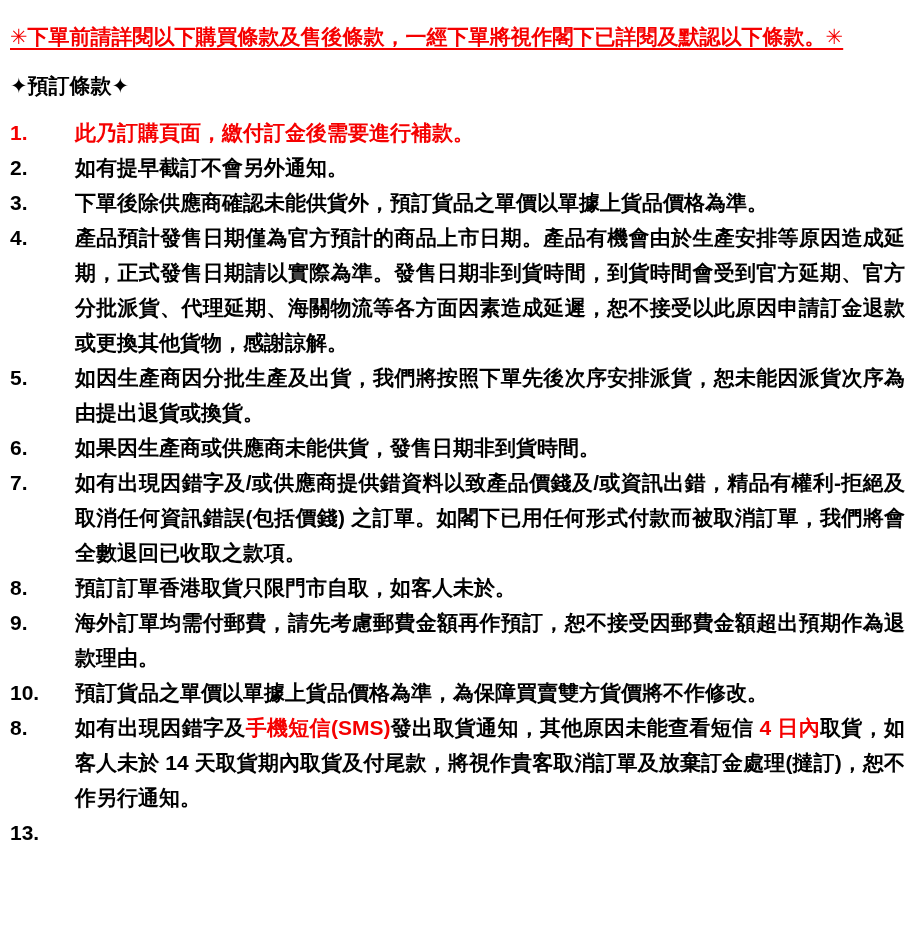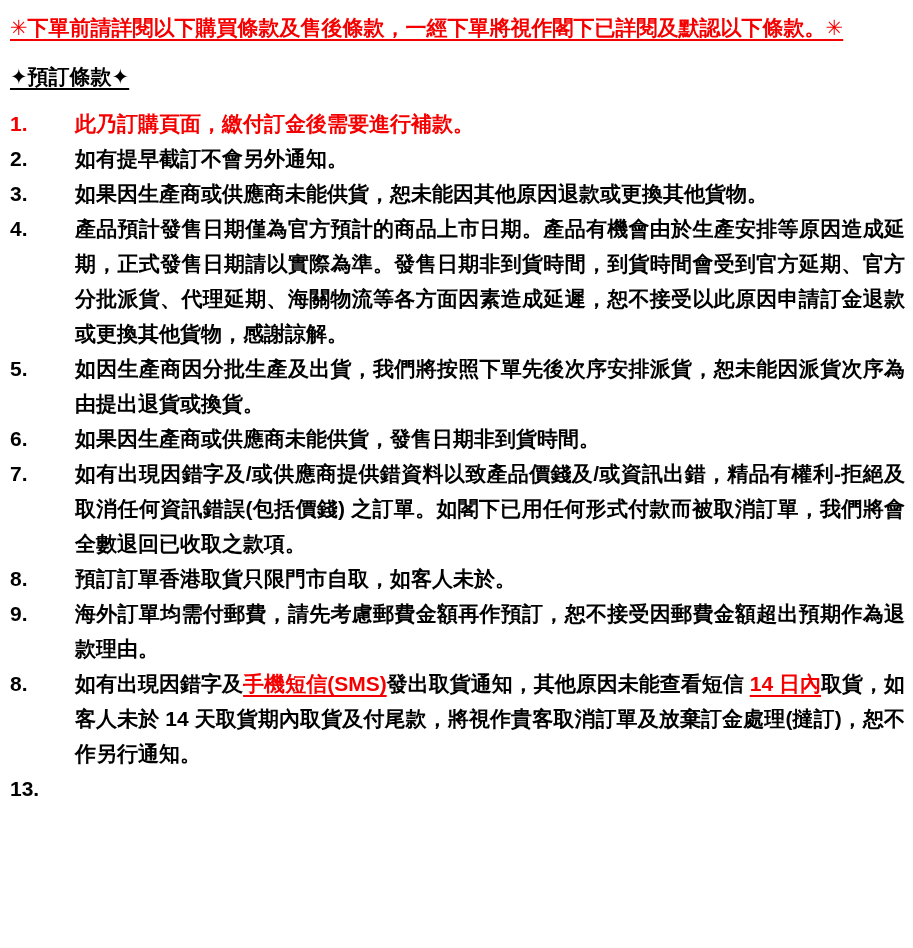--- a/index.html
+++ b/index.html
@@ -17,32 +17,31 @@
     color: var(--ink);
     font-family: "Liberation Sans", "DejaVu Sans", sans-serif;
     font-weight: 700;
     font-size: 21px;
     line-height: 35px;
   }
   .page {
     padding: 7px 8px 10px 10px;
   }
   .header-warning {
-    margin: 3px 0 14px 0;
+    margin: 12px 0 14px 0;
     color: var(--red);
     text-decoration: underline;
     text-underline-offset: 4px;
     text-align: justify;
   }
   .section-title {
     display: inline-block;
     margin: 0 0 12px 0;
     font-size: 21px;
     color: var(--ink);
-    text-decoration: underline;
     text-underline-offset: 4px;
   }
   .terms-list {
     list-style: none;
     margin: 0;
     padding: 0;
   }
   .term-item {
     display: flex;
     align-items: flex-start;
@@ -55,21 +54,20 @@
   .term-text {
     flex: 1 1 auto;
     text-align: justify;
     margin-left: 35px;
   }
   .term-item.red { color: var(--red); }
   .seg-normal { color: inherit; }
   .seg-red { color: var(--red); }
   .seg-red-underline {
     color: var(--red);
-    text-decoration: underline;
     text-underline-offset: 4px;
   }
 </style>
 </head>
 <body>
 
 <div class="page">
   <p class="header-warning">✳下單前請詳閱以下購買條款及售後條款，一經下單將視作閣下已詳閱及默認以下條款。✳</p>
 
   <h2 class="section-title">✦預訂條款✦</h2>
@@ -78,21 +76,21 @@
       <li class="term-item red">
         <span class="term-num">1.</span>
         <span class="term-text"><span class="seg-red">此乃訂購頁面，繳付訂金後需要進行補款。</span></span>
       </li>
       <li class="term-item">
         <span class="term-num">2.</span>
         <span class="term-text"><span class="seg-normal">如有提早截訂不會另外通知。</span></span>
       </li>
       <li class="term-item">
         <span class="term-num">3.</span>
-        <span class="term-text"><span class="seg-normal">如果因生產商或供應商未能供貨，恕未能因其他原因退款或更換其他貨物。</span></span>
+        <span class="term-text"><span class="seg-normal">下單後除供應商確認未能供貨外，預訂貨品之單價以單據上貨品價格為準。</span></span>
       </li>
       <li class="term-item">
         <span class="term-num">4.</span>
         <span class="term-text"><span class="seg-normal">產品預計發售日期僅為官方預計的商品上市日期。產品有機會由於生產安排等原因造成延期，正式發售日期請以實際為準。發售日期非到貨時間，到貨時間會受到官方延期、官方分批派貨、代理延期、海關物流等各方面因素造成延遲，恕不接受以此原因申請訂金退款或更換其他貨物，感謝諒解。</span></span>
       </li>
       <li class="term-item">
         <span class="term-num">5.</span>
         <span class="term-text"><span class="seg-normal">如因生產商因分批生產及出貨，我們將按照下單先後次序安排派貨，恕未能因派貨次序為由提出退貨或換貨。</span></span>
       </li>
       <li class="term-item">
@@ -105,21 +103,25 @@
       </li>
       <li class="term-item">
         <span class="term-num">8.</span>
         <span class="term-text"><span class="seg-normal">預訂訂單香港取貨只限門市自取，如客人未於。</span></span>
       </li>
       <li class="term-item">
         <span class="term-num">9.</span>
         <span class="term-text"><span class="seg-normal">海外訂單均需付郵費，請先考慮郵費金額再作預訂，恕不接受因郵費金額超出預期作為退款理由。</span></span>
       </li>
       <li class="term-item">
+        <span class="term-num">10.</span>
+        <span class="term-text"><span class="seg-normal">預訂貨品之單價以單據上貨品價格為準，為保障買賣雙方貨價將不作修改。</span></span>
+      </li>
+      <li class="term-item">
         <span class="term-num">8.</span>
-        <span class="term-text"><span class="seg-normal">如有出現因錯字及</span><span class="seg-red-underline">手機短信(SMS)</span><span class="seg-normal">發出取貨通知，其他原因未能查看短信 </span><span class="seg-red-underline">14 日內</span><span class="seg-normal">取貨，如客人未於 14 天取貨期內取貨及付尾款，將視作貴客取消訂單及放棄訂金處理(撻訂)，恕不作另行通知。</span></span>
+        <span class="term-text"><span class="seg-normal">如有出現因錯字及</span><span class="seg-red-underline">手機短信(SMS)</span><span class="seg-normal">發出取貨通知，其他原因未能查看短信 </span><span class="seg-red-underline">4 日內</span><span class="seg-normal">取貨，如客人未於 14 天取貨期內取貨及付尾款，將視作貴客取消訂單及放棄訂金處理(撻訂)，恕不作另行通知。</span></span>
       </li>
       <li class="term-item">
         <span class="term-num">13.</span>
         <span class="term-text"></span>
       </li>
     </ol>
 </div>
 
 </body></html>

